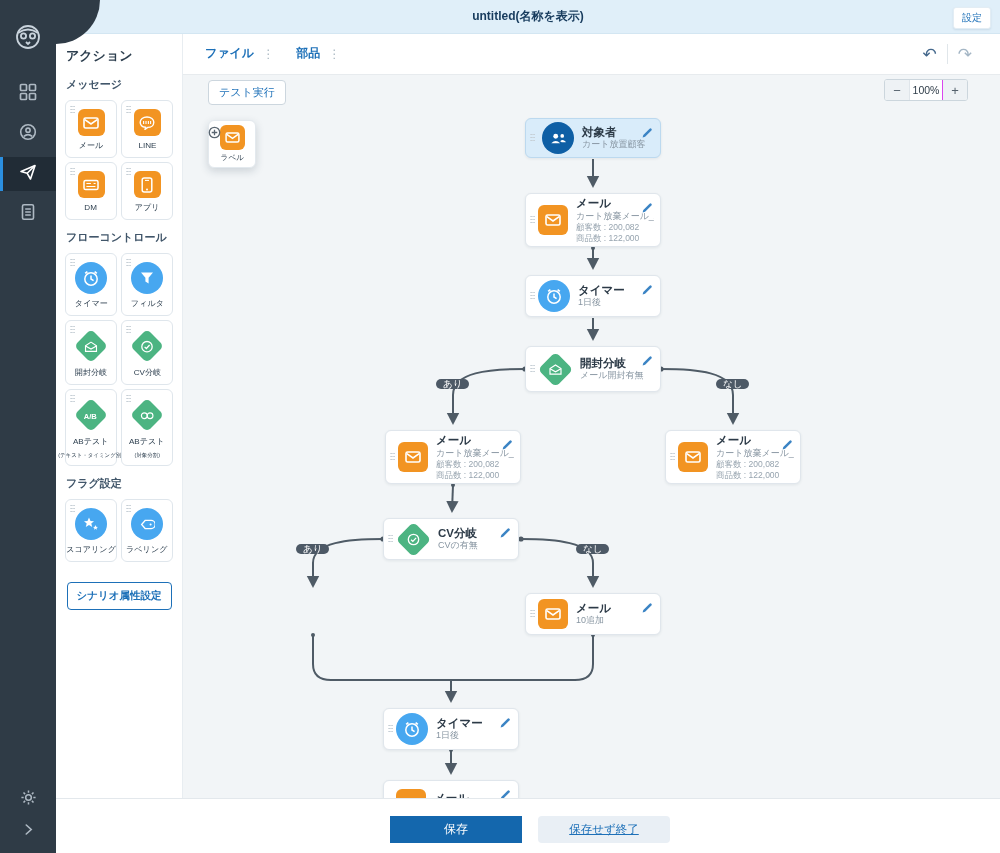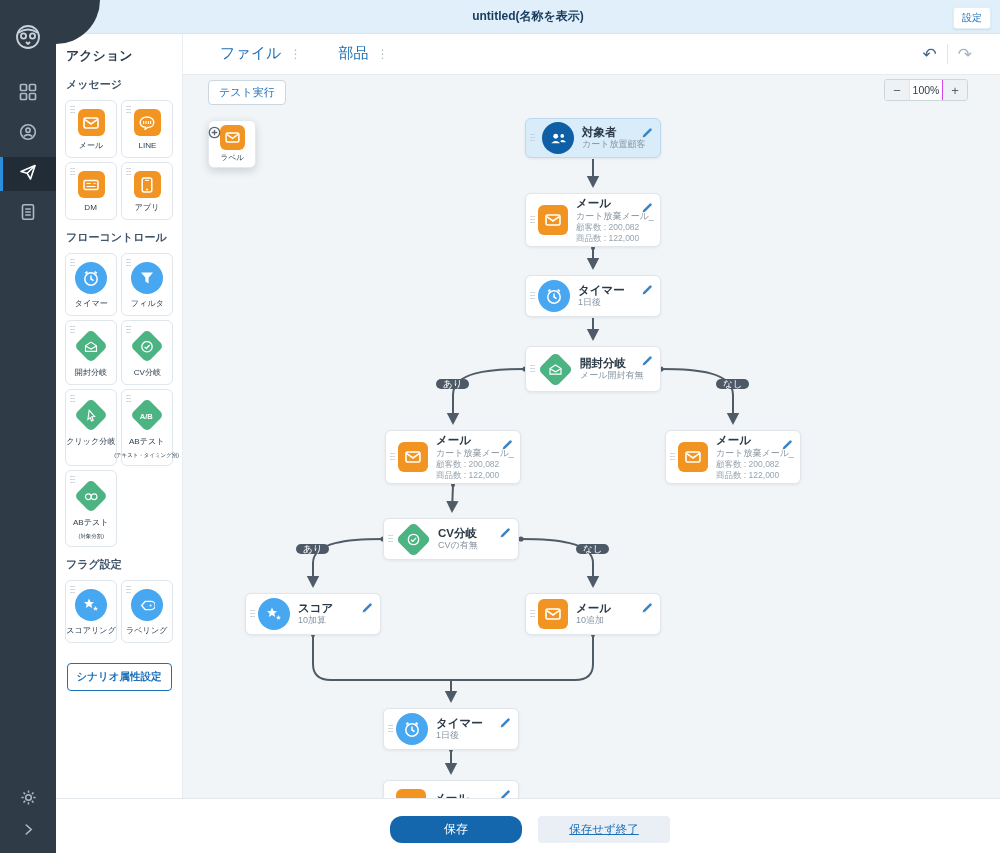--- a/index.html
+++ b/index.html
@@ -42,21 +42,21 @@
   .icon-diam-wrap { width:34px; height:34px; display:flex; align-items:center; justify-content:center; }
   .icon-diam { width:24px; height:24px; background:#4cb482; border-radius:5px; transform:rotate(45deg);
                display:flex; align-items:center; justify-content:center; }
   .icon-diam > * { transform:rotate(-45deg); }
   .scenario-btn { display:block; width:105px; margin:20px auto 0 auto; background:#fff; border:1px solid #1d70b8; border-radius:4px;
                   color:#1d70b8; font-size:10.5px; padding:6px 0; text-align:center; cursor:pointer; font-weight:bold; }
 
   
   .menubar { position:absolute; left:183px; top:33px; right:0; height:42px; background:#fff; border-bottom:1px solid #e7ebee; z-index:3;
              display:flex; align-items:center; }
-  .menu-item { color:#1d70b8; font-size:15px; font-weight:normal; margin-left:37px; cursor:pointer; }
+  .menu-item { color:#1d70b8; font-size:12px; font-weight:bold; margin-left:22px; cursor:pointer; }
   .menu-dots { color:#aab8c2; font-size:12px; margin-left:8px; cursor:pointer; }
   .history { position:absolute; right:28px; top:0; height:42px; display:flex; align-items:center; gap:10px; }
   .hist-btn { font-size:17px; cursor:pointer; line-height:1; }
   .hist-undo { color:#44688c; }
   .hist-redo { color:#a4b6c5; }
   .hist-divider { width:1px; height:20px; background:#e0e6ea; }
 
   
   .canvas { position:absolute; left:183px; top:75px; width:817px; height:723px; background:#f2f5f7; z-index:2; }
   .test-run-btn { position:absolute; left:25px; top:5px; background:#fff; border:1px solid #ccd6de; border-radius:4px;
@@ -94,21 +94,21 @@
   .ghost { position:absolute; left:25px; top:45px; width:48px; height:48px; background:#fff; border:1px solid #e3e9ee;
            border-radius:6px; box-shadow:0 3px 8px rgba(30,50,70,.18); display:flex; flex-direction:column;
            align-items:center; justify-content:center; gap:2px; z-index:4; cursor:grabbing; }
   .ghost .tool-label { font-size:8px; }
   .ghost-cursor { position:absolute; left:-1px; top:4px; }
 
   
   .footer { position:absolute; left:56px; right:0; bottom:0; height:55px; background:#fff; border-top:1px solid #e3e8ec;
             z-index:10; }
   .save-btn { position:absolute; left:334px; top:17px; width:132px; height:27px; background:#1467ad; color:#fff;
-              border:none; border-radius:12px; font-size:12px; cursor:pointer; font-family:inherit; }
+              border:none; border-radius:0; font-size:12px; cursor:pointer; font-family:inherit; }
   .exit-btn { position:absolute; left:482px; top:17px; width:132px; height:27px; background:#e9eff5; color:#1d70b8;
               border:none; border-radius:4px; font-size:11.5px; cursor:pointer; font-family:inherit;text-decoration:underline; }
 </style>
 </head>
 <body>
 
 <div class="app">
 
   <div class="topbar">
     <span class="topbar-title">untitled(名称を表示)</span>
@@ -266,31 +266,20 @@
         <span class="drag-dots"></span>
         <span class="icon-diam-wrap">
             <span class="icon-diam">
           <svg viewBox="0 0 14 14" width="13" height="13" fill="none" stroke="#fff" stroke-width="1.4">
                 <circle cx="7" cy="7" r="5.6"></circle>
                 <path d="M4.4 7.2 L6.3 9 L9.8 5.2"></path>
               </svg>
         </span>
           </span>
         <span class="tool-label">CV分岐</span>
-      </div>
-      <div class="tool-card">
-        <span class="drag-dots"></span>
-        <span class="icon-diam-wrap">
-            <span class="icon-diam">
-          <svg viewBox="0 0 12 14" width="11" height="13">
-                <path d="M4 1 L10 8 L6.8 8.2 L8.4 12 L6.6 12.8 L5 9 L2.6 11 Z" fill="none" stroke="#fff" stroke-width="1.2"></path>
-              </svg>
-        </span>
-          </span>
-        <span class="tool-label">クリック分岐</span>
       </div>
       <div class="tool-card">
         <span class="drag-dots"></span>
         <span class="icon-diam-wrap">
             <span class="icon-diam">
           <svg viewBox="0 0 16 10" width="15" height="9">
                 <text x="0" y="8.4" font-size="8.4" font-weight="bold" fill="#fff" font-family="Liberation Sans, sans-serif">A/B</text>
               </svg>
         </span>
           </span>
@@ -552,38 +541,20 @@
         <div class="ntitle">CV分岐</div>
         <div class="nsub">CVの有無</div>
       </div>
       <span class="pencil">
         <svg viewBox="0 0 12 12" width="12" height="12">
             <path d="M1.6 10.6 L2.3 8 L8.6 1.7 a1.25 1.25 0 0 1 1.8 1.8 L4.1 9.8 Z" fill="#3b84c4"></path>
           </svg>
       </span>
     </div>
 
-    <div class="node" style="left:62px;top:518px;height:42px">
-      <span class="drag-dots"></span>
-      <span class="nicon nicon-circ">
-        <svg viewBox="0 0 18 16" width="18" height="16" fill="#fff">
-            <path d="M7 1.6 L8.5 5 L12 5.3 L9.3 7.5 L10.2 11 L7 9.1 L3.8 11 L4.7 7.5 L2 5.3 L5.5 5 Z"></path>
-            <path d="M13.5 9 L14.2 10.7 L16 10.9 L14.6 12 L15 13.8 L13.5 12.8 L12 13.8 L12.4 12 L11 10.9 L12.8 10.7 Z"></path>
-          </svg>
-      </span>
-      <div class="nbody">
-        <div class="ntitle">スコア</div>
-        <div class="nsub">10加算</div>
-      </div>
-      <span class="pencil">
-        <svg viewBox="0 0 12 12" width="12" height="12">
-            <path d="M1.6 10.6 L2.3 8 L8.6 1.7 a1.25 1.25 0 0 1 1.8 1.8 L4.1 9.8 Z" fill="#3b84c4"></path>
-          </svg>
-      </span>
-    </div>
 
     <div class="node" style="left:342px;top:518px;height:42px">
       <span class="drag-dots"></span>
       <span class="nicon nicon-sq">
         <svg viewBox="0 0 16 12" width="16" height="12">
             <rect x="1" y="1" width="14" height="10" rx="1.6" fill="none" stroke="#fff" stroke-width="1.6"></rect>
             <path d="M1.8 2.6 L8 7 L14.2 2.6" fill="none" stroke="#fff" stroke-width="1.6"></path>
           </svg>
       </span>
       <div class="nbody">

